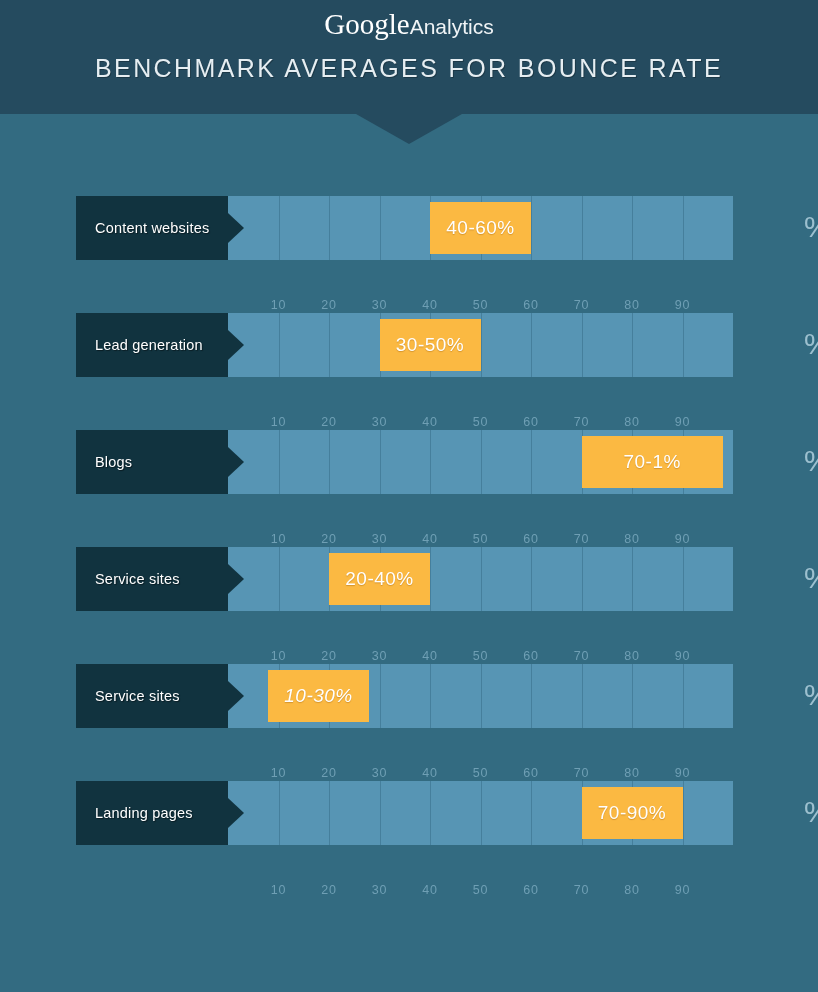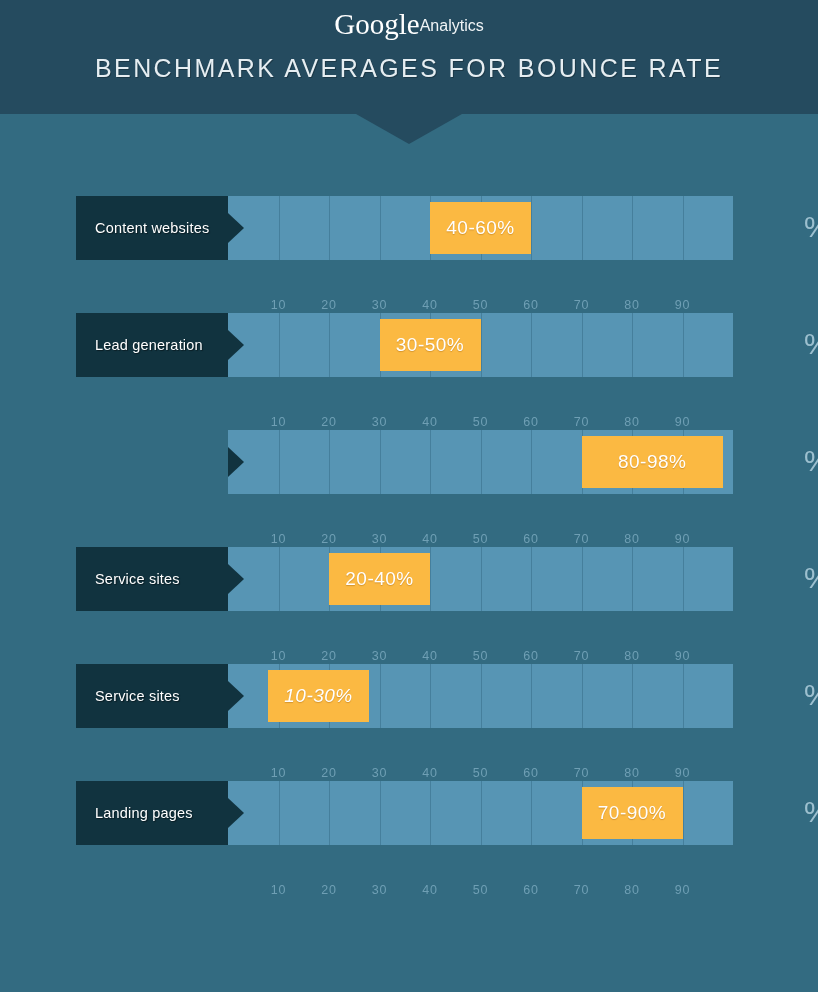--- a/index.html
+++ b/index.html
@@ -34,21 +34,21 @@
     justify-content: center;
   }
   .brand-google {
     font-family: "Liberation Serif", serif;
     font-size: 29px;
     color: #ffffff;
     letter-spacing: 0px;
   }
   .brand-analytics {
     font-family: "Liberation Sans", sans-serif;
-    font-size: 16px;
+    font-size: 21px;
     color: #f0f4f6;
     font-weight: 400;
     position: relative;
     top: 2px;
   }
   .page-title {
     margin: 0;
     padding-top: 12px;
     font-size: 25px;
     font-weight: 400;
@@ -254,34 +254,37 @@
         <span class="tick" style="left: 202px;">40</span>
         <span class="tick" style="left: 252.5px;">50</span>
         <span class="tick" style="left: 303px;">60</span>
         <span class="tick" style="left: 353.5px;">70</span>
         <span class="tick" style="left: 404px;">80</span>
         <span class="tick" style="left: 454.5px;">90</span>
       </div>
     </div>
     <div class="row">
       <div class="row-bar">
+        <div class="row-label">
+          <span class="row-label-text">Blogs</span>
+        </div>
         <div class="row-label-arrow"></div>
         <div class="row-track">
           <div class="gridline" style="left: 50.5px;"></div>
           <div class="gridline" style="left: 101px;"></div>
           <div class="gridline" style="left: 151.5px;"></div>
           <div class="gridline" style="left: 202px;"></div>
           <div class="gridline" style="left: 252.5px;"></div>
           <div class="gridline" style="left: 303px;"></div>
           <div class="gridline" style="left: 353.5px;"></div>
           <div class="gridline" style="left: 404px;"></div>
           <div class="gridline" style="left: 454.5px;"></div>
         </div>
         <div class="range" style="left: 505.5px; width: 141.4px;">
-          <span class="range-text">80-98%</span>
+          <span class="range-text">70-1%</span>
         </div>
         <div class="row-percent">%</div>
       </div>
       <div class="row-axis">
         <span class="tick" style="left: 50.5px;">10</span>
         <span class="tick" style="left: 101px;">20</span>
         <span class="tick" style="left: 151.5px;">30</span>
         <span class="tick" style="left: 202px;">40</span>
         <span class="tick" style="left: 252.5px;">50</span>
         <span class="tick" style="left: 303px;">60</span>

